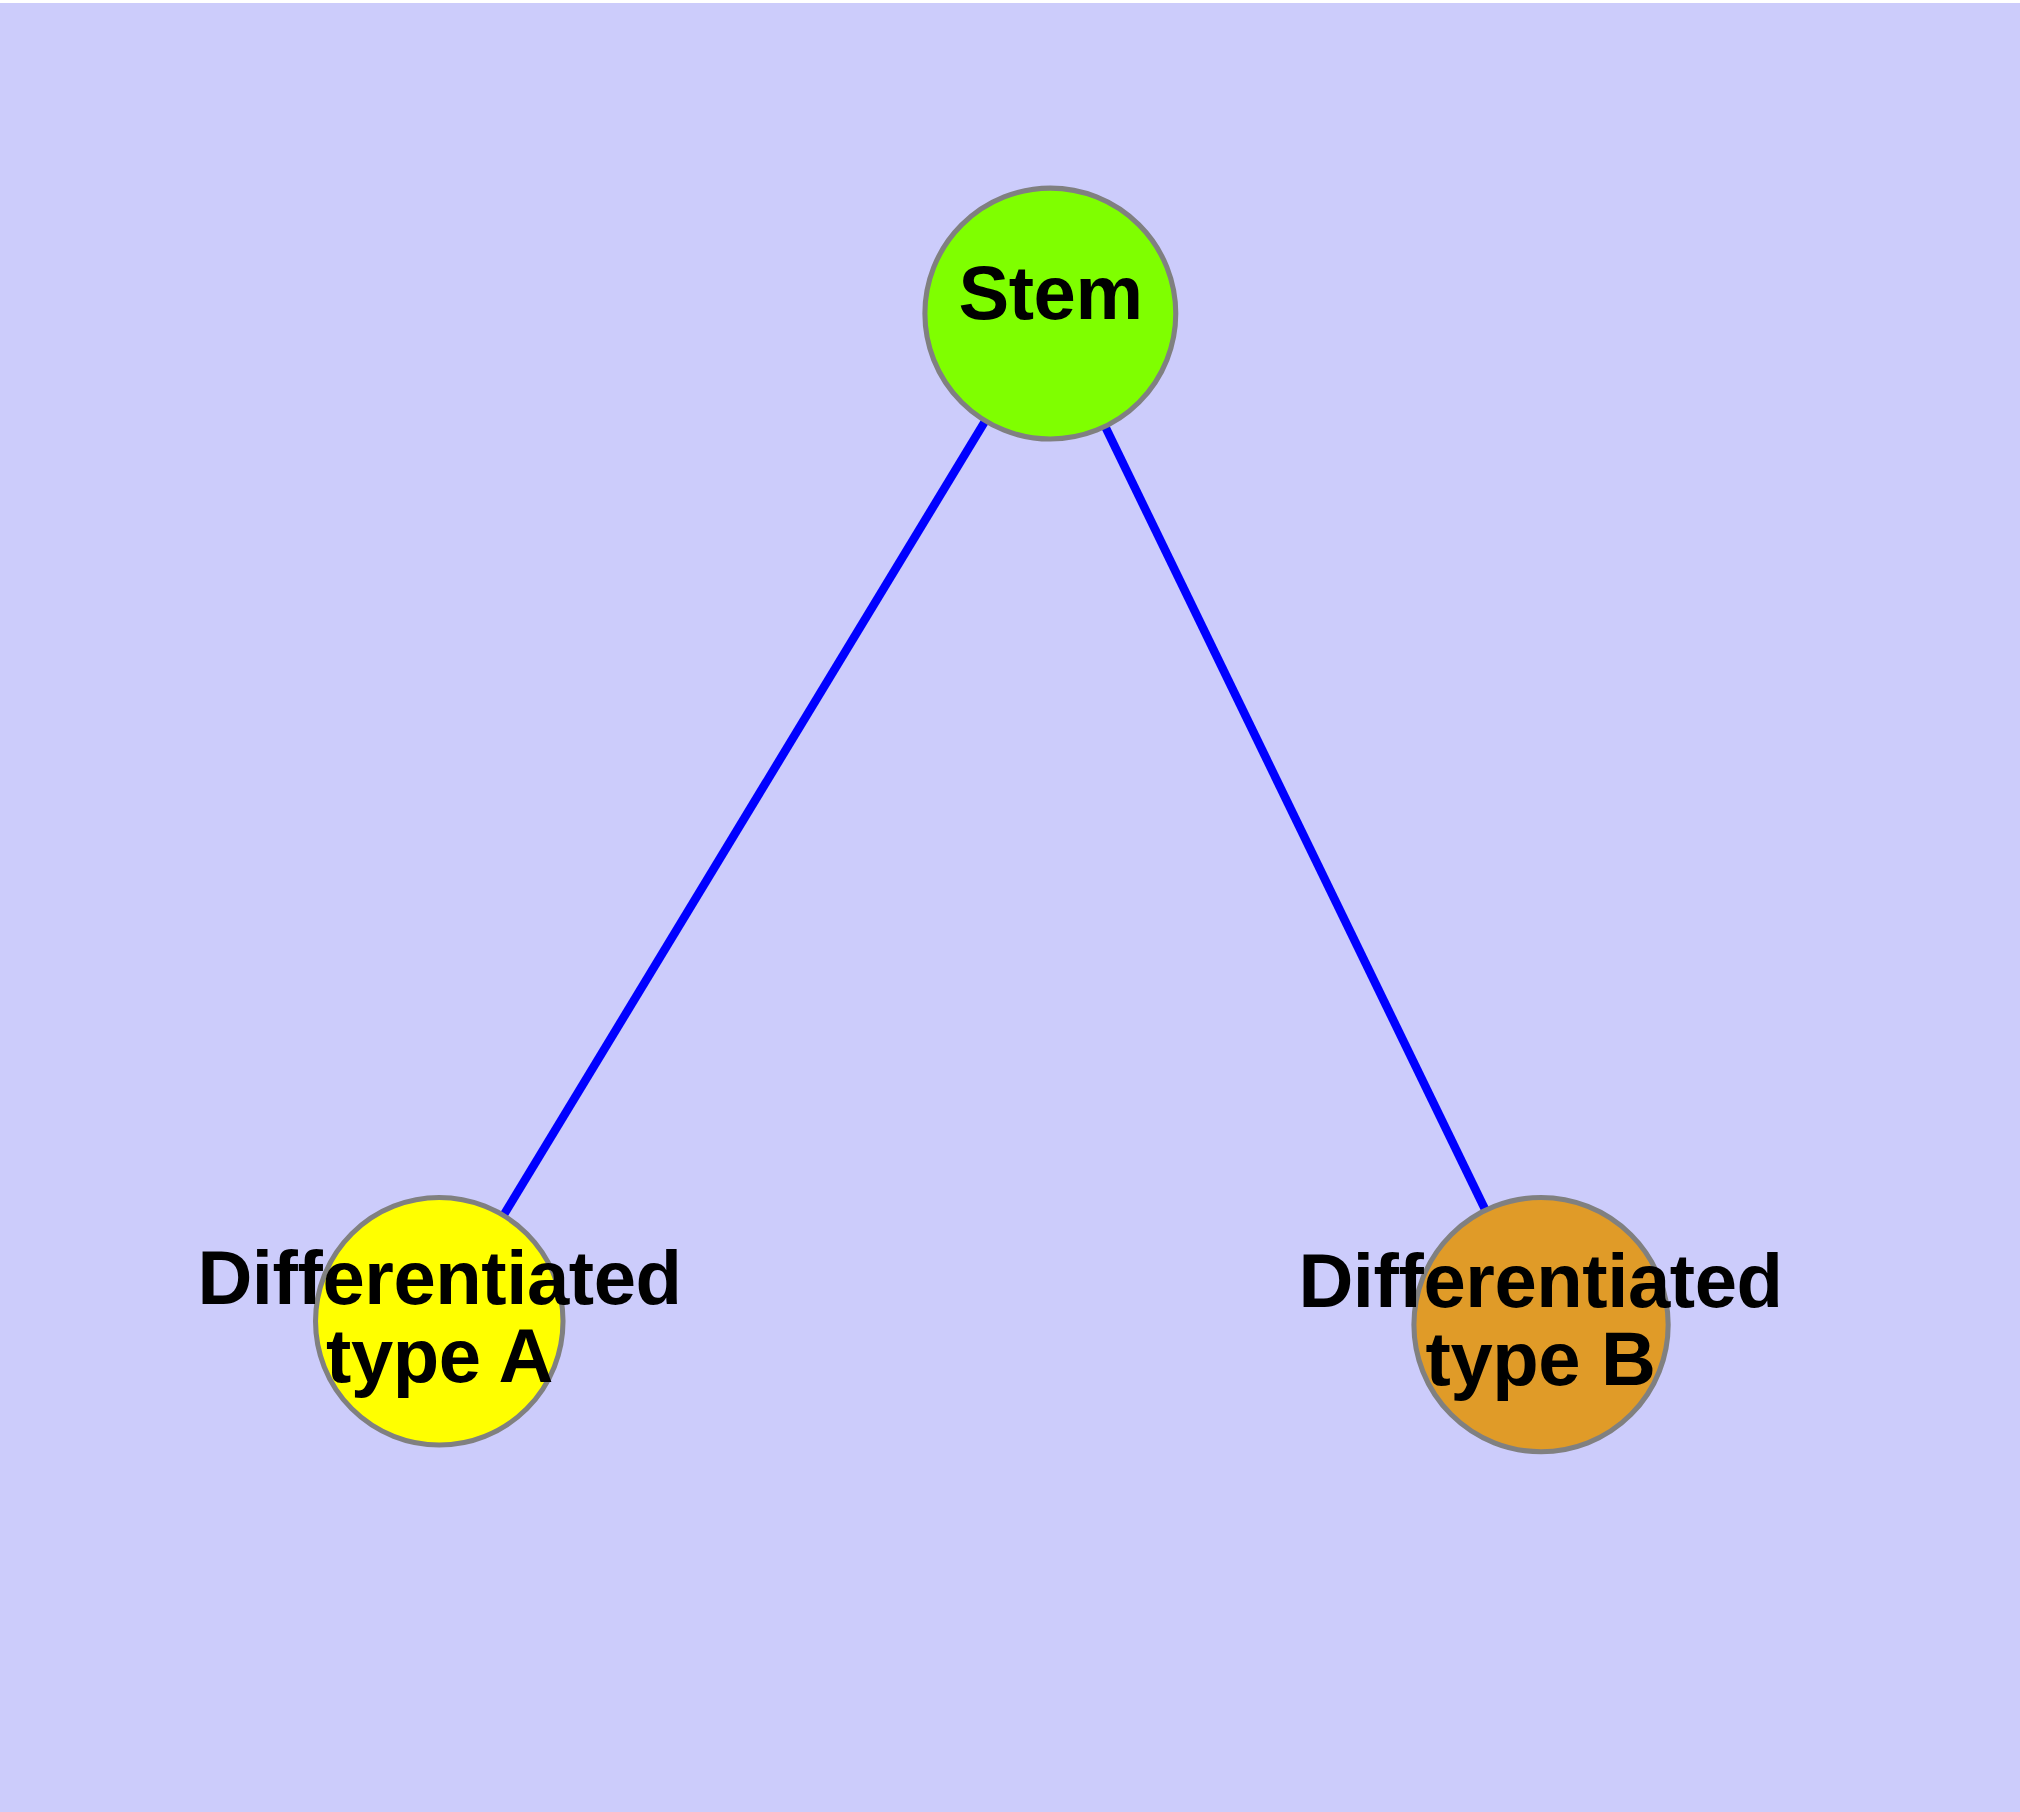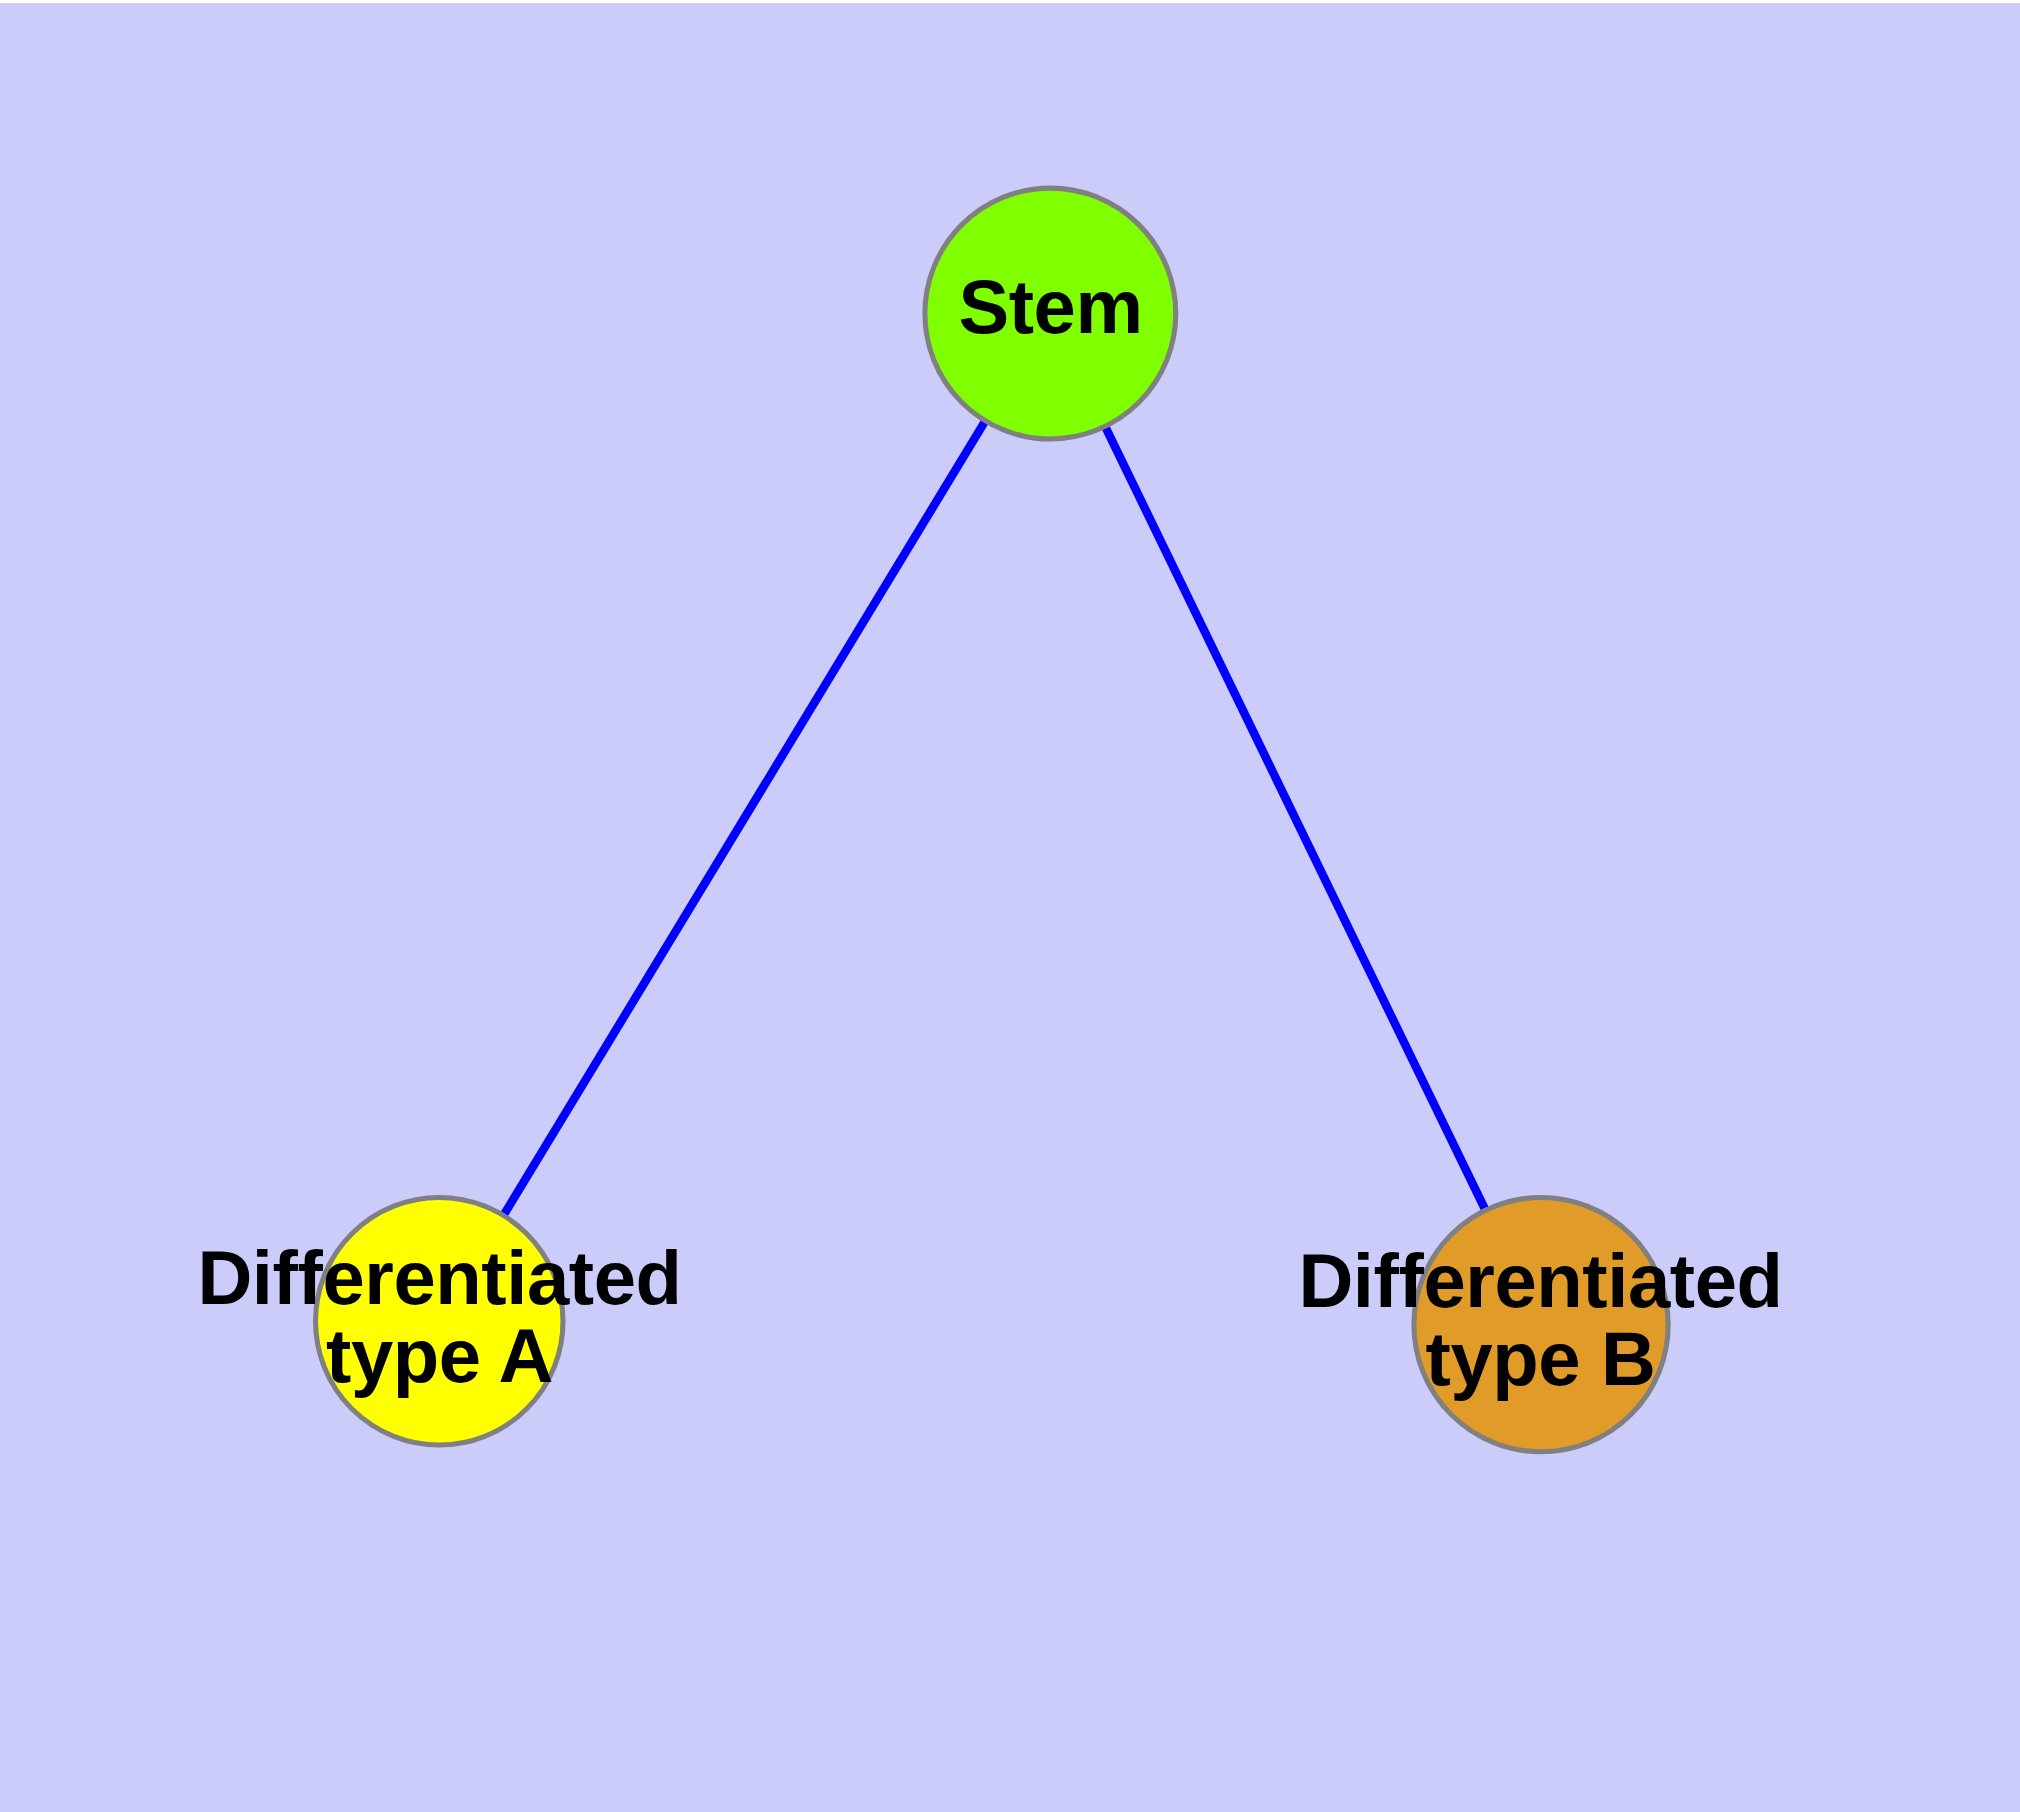--- a/index.html
+++ b/index.html
@@ -56,20 +56,20 @@
       <line id="edge-1" stroke="#0000ff" stroke-width="10" stroke-linecap="butt" x1="1302.747251996597" y1="501.34796482200386" x2="1753.3794979760523" y2="1429.8527479886536"></line>
     </g>
 
     <g>
       <circle id="node-0" stroke="#808080" stroke-width="6" cx="1239" cy="370" r="148" fill="#7fff00"></circle>
       <circle id="node-1" stroke="#808080" stroke-width="6" cx="518" cy="1559" r="146" fill="#ffff00"></circle>
       <circle id="node-2" stroke="#808080" stroke-width="6" cx="1818" cy="1563" r="150" fill="#e09b28"></circle>
     </g>
   </svg>
 
-  <div class="node-label" id="label-0" style="font-size: 76px; color: rgb(0, 0, 0); width: 1017px; left: 542px; top: 268px;">Stem</div>
+  <div class="node-label" id="label-0" style="font-size: 76px; color: rgb(0, 0, 0); width: 1017px; left: 542px; top: 254px;">Stem</div>
   <div class="node-label" id="label-1" style="font-size: 76px; color: rgb(0, 0, 0); width: 1017px; left: -69px; top: 1239px;">Differentiated
 type A</div>
   <div class="node-label" id="label-2" style="font-size: 76px; color: rgb(0, 0, 0); width: 1017px; left: 1032px; top: 1242px;">Differentiated
 type B</div>
 
 </div>
 
 
 </body></html>

